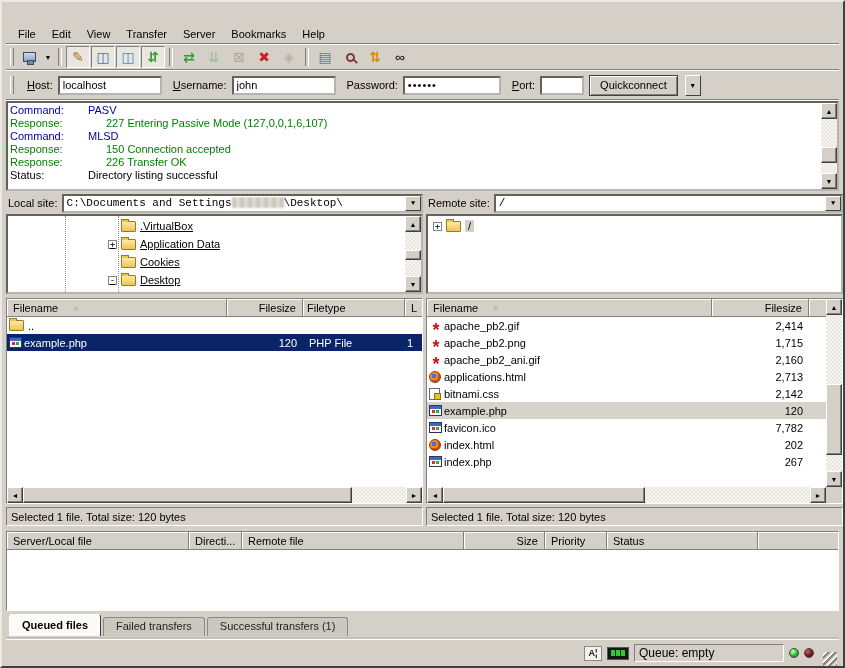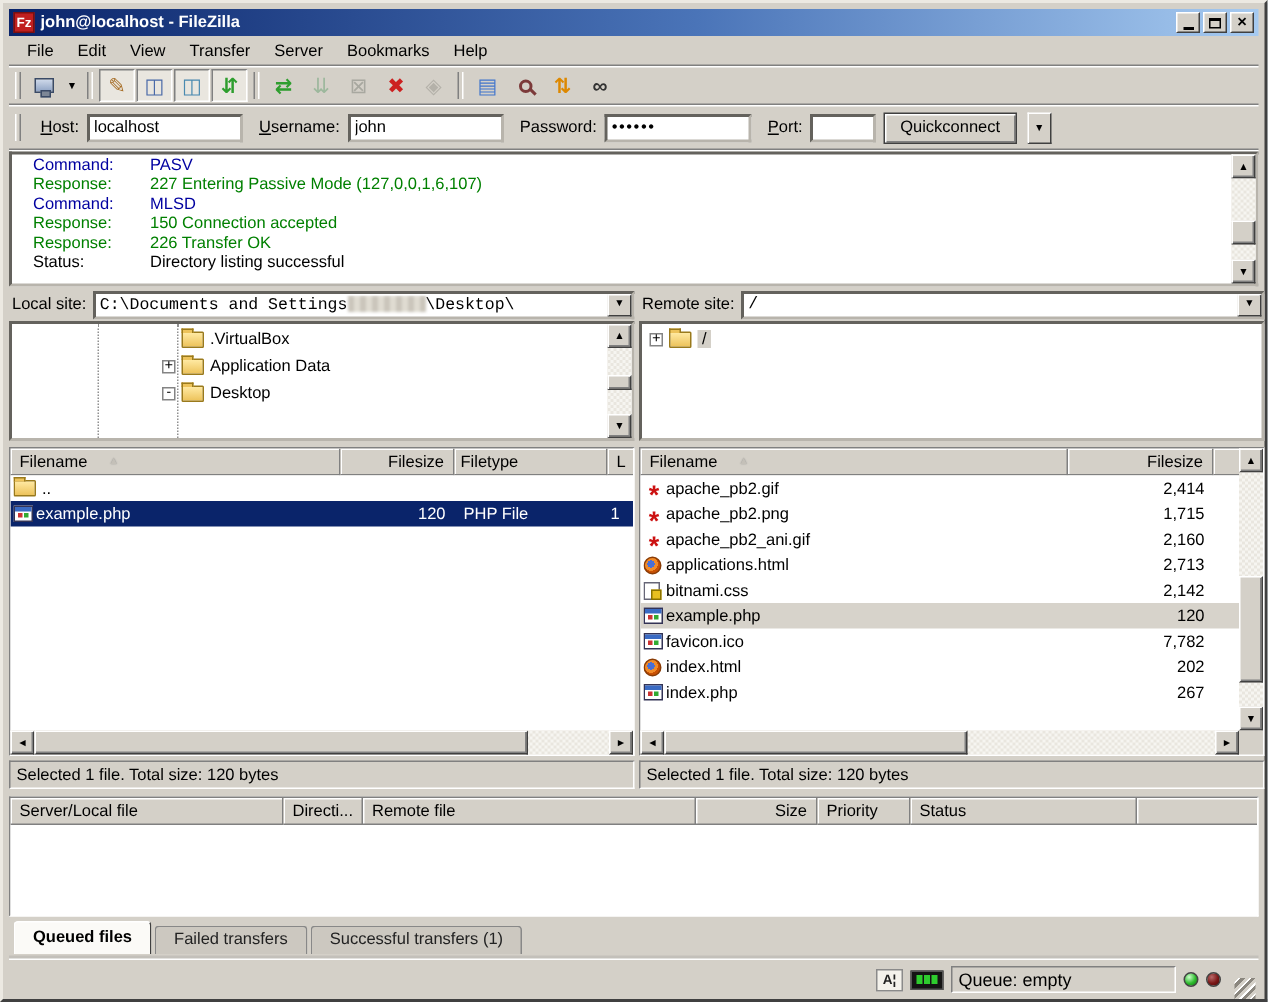--- a/index.html
+++ b/index.html
@@ -52,24 +52,24 @@
   .qcbar{ top:69px; height:28px; display:flex; align-items:center; gap:5px; padding-left:2px; }
   .qc-label{ display:inline-block; margin-left:6px; }
   .ul::first-letter{ text-decoration:underline; }
   .field{ height:19px; background:#fff; border:2px inset #b8b4ac; font-family:inherit; font-size:11px; padding:0 3px; }
   .f-host{ width:104px; } .f-user{ width:104px; } .f-pass{ width:98px; letter-spacing:1px; } .f-port{ width:44px; }
   .qc-btn{ height:21px; padding:0 10px; background:#d4d0c8; border:1px solid #404040; box-shadow: inset 1px 1px 0 #fff, inset -1px -1px 0 #808080; font-family:inherit; font-size:11px; }
   .qc-dd{ width:16px; height:21px; background:#d4d0c8; border:1px solid; border-color:#fff #404040 #404040 #fff; display:flex; align-items:center; justify-content:center; font-size:7px; margin-left:2px; }
 
   
   .log{ top:99px; height:90px; background:#fff; border:2px inset #b8b4ac; display:flex; }
-  .log-body{ flex:1; padding:1px 2px; overflow:hidden;margin-left:12px; }
+  .log-body{ flex:1; padding:1px 2px; overflow:hidden; }
   .log-line{ display:flex; height:13px; line-height:13px; white-space:nowrap; }
   .log-label{ width:78px; flex:none; }
-  .t-command{ color:#0000a0; } .t-response{ color:#008000; } .t-status{ color:#000; }
+  .t-command{ color:#0000a0; } .t-response{ color:#008000;gap:18px; } .t-status{ color:#000; }
 
   
   .sb-v{ width:16px; flex:none; display:flex; flex-direction:column; background:#f1efe9; }
   .sb-h{ height:16px; display:flex; background:#f1efe9; }
   .sb-btn{ width:16px; height:16px; flex:none; background:#d4d0c8; border:1px solid; border-color:#fff #404040 #404040 #fff; box-shadow:inset -1px -1px 0 #808080; display:flex; align-items:center; justify-content:center; font-size:7px; line-height:7px; }
   .sb-track{ flex:1; position:relative; background:repeating-conic-gradient(#f6f5f1 0 25%, #e9e6df 0 50%) 0 0/4px 4px; }
   .sb-thumb{ position:absolute; background:#d4d0c8; border:1px solid; border-color:#fff #404040 #404040 #fff; box-shadow:inset -1px -1px 0 #808080; }
   .sb-thumb.v{ left:0; right:0; } .sb-thumb.h{ top:0; bottom:0; }
 
   
@@ -80,21 +80,21 @@
   .combo{ flex:1; height:19px; background:#fff; border:2px inset #b8b4ac; display:flex; align-items:center;font-family:Liberation Mono, monospace; }
   .combo-text{ flex:1; padding:0 3px; white-space:nowrap; overflow:hidden; }
   .combo-btn{ width:16px; height:15px; flex:none; background:#d4d0c8; border:1px solid; border-color:#fff #404040 #404040 #fff; display:flex; align-items:center; justify-content:center; font-size:7px; }
   .redacted{ display:inline-block; width:52px; height:11px; vertical-align:-2px;
      background:repeating-linear-gradient(90deg,#cac5bb 0 4px,#e0dcd2 4px 8px); filter:blur(1.2px); }
 
   .treebox{ margin-top:1px; height:80px; background:#fff; border:2px inset #b8b4ac; display:flex; }
   .tree-body{ flex:1; position:relative; overflow:hidden; padding-top:1px; }
   .guide{ position:absolute; top:0; bottom:0; border-left:1px dotted #909090; }
   .tree-row{ height:18px; display:flex; align-items:center; gap:4px; white-space:nowrap; }
-  .indent{ padding-left:100px; }
+  .indent{ padding-left:100px;text-decoration:underline; }
   .expander{ width:9px; height:9px; flex:none; background:#fff; border:1px solid #848484; font-size:9px; line-height:7px; text-align:center; font-family:"DejaVu Sans Mono",monospace; }
   .exp-space{ width:9px; flex:none; }
   .tree-sel{ background:#d4d0c8; padding:0 3px; }
 
   .i-folder{ width:15px; height:11px; flex:none; background:linear-gradient(#ffe9a2,#edc35b); border:1px solid #9a7a1c; border-radius:1px; position:relative; }
   .i-folder::before{ content:""; position:absolute; top:-3px; left:-1px; width:6px; height:2px; background:#edc35b; border:1px solid #9a7a1c; border-bottom:none; }
 
   .i-php{ width:13px; height:11px; flex:none; background:#fff; border:1px solid #335; position:relative; margin-right:2px; }
   .i-php::before{ content:""; position:absolute; top:0; left:0; right:0; height:3px; background:#3a6bc4; }
   .i-php::after{ content:""; position:absolute; bottom:2px; left:2px; width:3px; height:3px; background:#cc3333; box-shadow:4px 0 0 #33aa33; }
@@ -147,35 +147,20 @@
   .led-green{ background:radial-gradient(circle at 35% 30%, #ccffcc, #2ebb2e 55%, #0e6e0e); }
   .led-red{ background:radial-gradient(circle at 35% 30%, #b86a6a, #7a1616 55%, #4a0c0c); }
   .grip{ width:14px; height:14px; margin-left:4px; align-self:flex-end;
      background:repeating-linear-gradient(135deg, transparent 0 2px, #fff 2px 3px, #8a867e 3px 5px); }
 </style>
 </head>
 <body>
 
 <div class="window">
 
-  <div class="abs titlebar">
-    <span class="fz-icon">Fz</span>
-    <span class="title-text">john@localhost - FileZilla</span>
-    <span class="winbtns">
-      <span class="winbtn">
-          <span class="glyph-min"></span>
-        </span>
-      <span class="winbtn">
-          <span class="glyph-max"></span>
-        </span>
-      <span class="winbtn">
-          <span class="glyph-close">×</span>
-        </span>
-    </span>
-  </div>
 
   <div class="abs menubar">
     <span class="menu-item">File</span>
     <span class="menu-item">Edit</span>
     <span class="menu-item">View</span>
     <span class="menu-item">Transfer</span>
     <span class="menu-item">Server</span>
     <span class="menu-item">Bookmarks</span>
     <span class="menu-item">Help</span>
   </div>
@@ -299,20 +284,25 @@
             <span class="exp-space"></span>
             <span class="i-folder"></span>
             <span>.VirtualBox</span>
           </div>
         <div class="tree-row indent">
             <span class="expander">+</span>
             <span class="i-folder"></span>
             <span>Application Data</span>
           </div>
         <div class="tree-row indent">
+            <span class="exp-space"></span>
+            <span class="i-folder"></span>
+            <span>Cookies</span>
+          </div>
+        <div class="tree-row indent">
             <span class="expander">-</span>
             <span class="i-folder"></span>
             <span>Desktop</span>
           </div>
       </div>
       <div class="sb-v">
         <span class="sb-btn">▲</span>
         <span class="sb-track">
             <span class="sb-thumb v" style="top:42%;height:22%"></span>
           </span>

